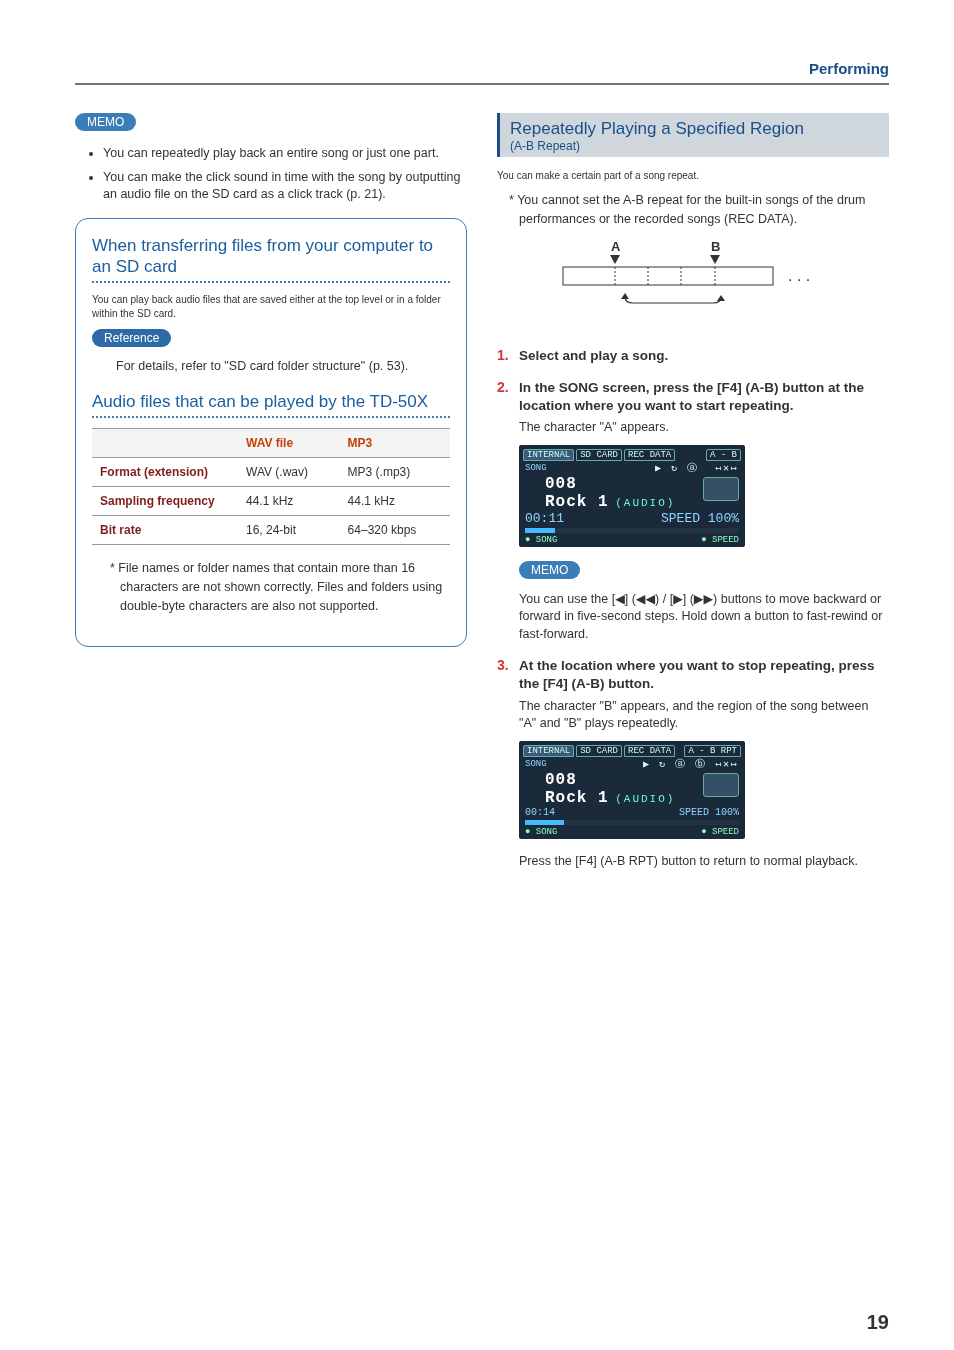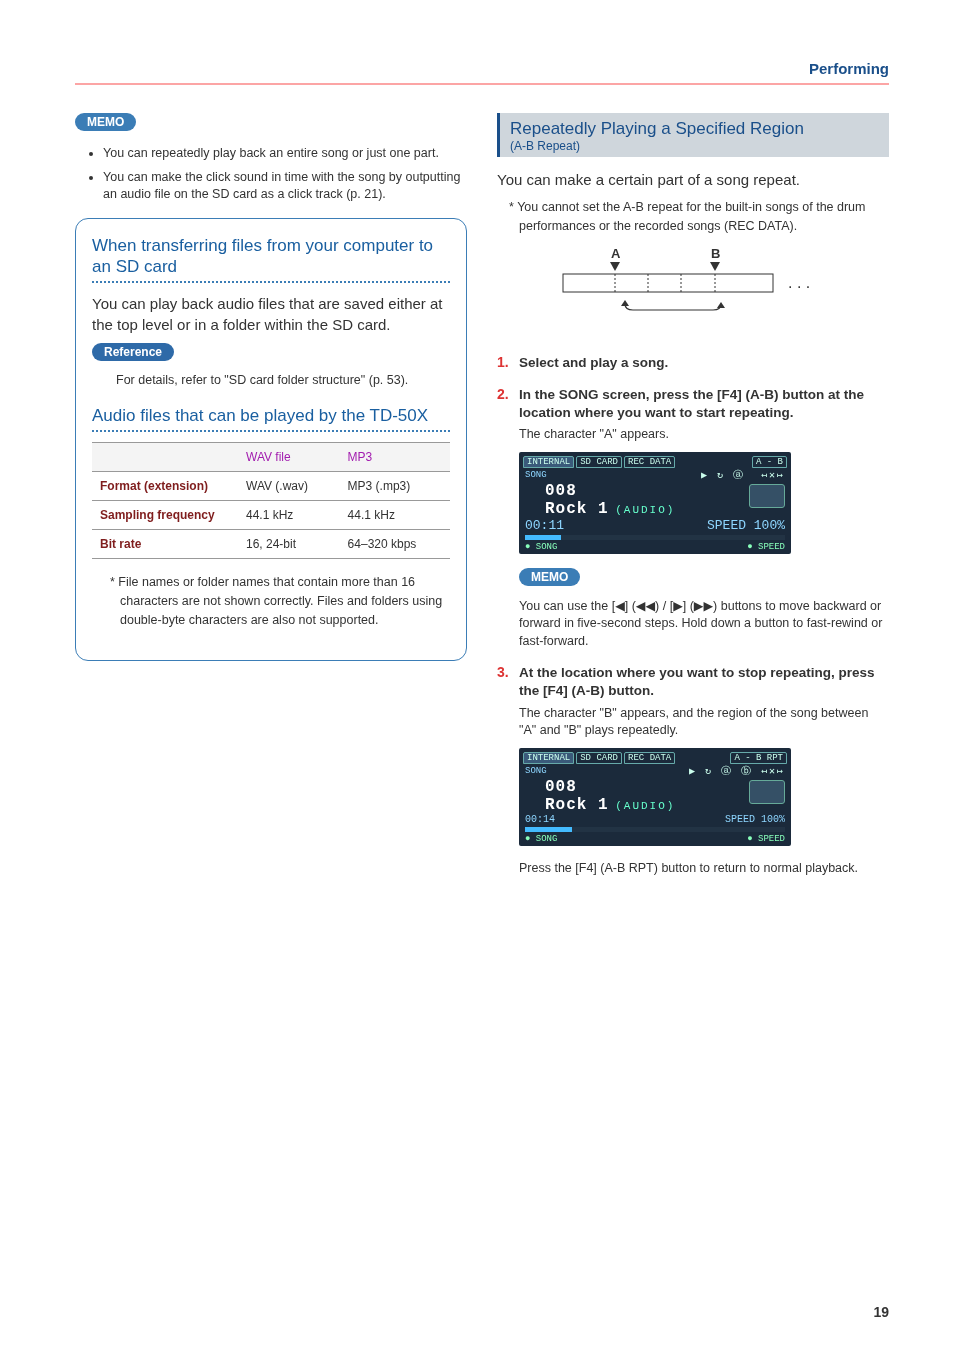--- a/index.html
+++ b/index.html
@@ -15,36 +15,36 @@
     padding: 60px 65px 40px 75px;
     box-sizing: border-box;
     height: 1350px;
     position: relative;
   }
   .header-right {
     text-align: right;
     color: #1a4f8a;
     font-weight: bold;
     font-size: 15px;
-    border-bottom: 2px solid #fca5a5;
+    border-bottom: 2px solid #737373;
     padding-bottom: 6px;
     margin-bottom: 28px;
   }
   .columns {
     display: flex;
     gap: 30px;
   }
   .col {
     flex: 1;
     min-width: 0;
   }
   .pill {
     display: inline-block;
     color: #fff;
-    font-weight: bold;
+    font-weight: normal;
     font-size: 12px;
     padding: 2px 12px;
     border-radius: 10px;
     margin-bottom: 8px;
   }
   .pill-memo { background: #3b7db6; }
   .pill-ref { background: #2e6aa8; }
   ul.bullets {
     list-style: disc;
     padding-left: 28px;
@@ -61,40 +61,40 @@
     font-size: 17px;
     font-weight: 400;
     margin: 0 0 4px 0;
     line-height: 1.25;
   }
   .dotted-rule {
     border: none;
     border-top: 2px dotted #3b7db6;
     margin: 2px 0 10px 0;
   }
-  .body-text { font-size: 15px; line-height: 1.4; margin: 6px 0 8px 0; }
+  .body-text { font-size: 10px; line-height: 1.4; margin: 6px 0 8px 0; }
   .star-list { list-style: none; padding-left: 12px; margin: 6px 0 10px 0; }
   .star-list li { font-size: 12.5px; line-height: 1.5; text-indent: -10px; padding-left: 10px; }
   .star-list li::before { content: "*  "; }
   .ref-text { font-size: 12.5px; margin: 4px 0 18px 24px; }
   table.spec {
     width: 100%;
     border-collapse: collapse;
     font-size: 12px;
     margin-top: 6px;
     margin-bottom: 14px;
   }
   table.spec th, table.spec td {
     border-bottom: 1px solid #999;
     text-align: left;
     padding: 7px 8px;
   }
   table.spec tr:first-child th { border-top: 1px solid #999; }
   table.spec .rowhead { color: #7f1d1d; font-weight: bold; width: 130px; }
-  table.spec thead th { font-weight: normal; color: #a21caf; background: #f4f4f4; }
+  table.spec thead th { font-weight: bold; color: #c2410c; background: #f4f4f4; }
   .section-bar {
     background: #cfd6dc;
     padding: 6px 10px 4px 10px;
     border-left: 3px solid #1a4f8a;
     margin-bottom: 12px;
   }
   .section-bar .title {
     color: #1a4f8a;
     font-size: 17px;
     margin: 0;
@@ -130,21 +130,21 @@
   .ab-diagram {
     margin: 10px auto 28px auto;
     display: block;
     width: 300px;
   }
   .screenshot {
     background: #1b2a3b;
     color: #8ed6ff;
     font-family: "Courier New", monospace;
     font-size: 11px;
-    width: 272px;
+    width: 226px;
     margin: 6px 0 14px 0;
     padding: 4px 0 2px 0;
     border-radius: 2px;
   }
   .screenshot .tabs {
     display: flex;
     font-size: 9px;
     color: #cfe;
     gap:2px;
     padding:0 4px;
@@ -154,24 +154,24 @@
   .screenshot .row { padding: 0 6px; display:flex; justify-content:space-between; align-items:center; }
   .screenshot .big { font-size:16px; color:#fff; font-weight:bold; letter-spacing:1px;margin-left:20px; }
   .screenshot .audio { color:#6fc; letter-spacing:2px; }
   .screenshot .bar { height:5px; background:#234; margin:2px 6px; position:relative; }
   .screenshot .bar .fill { position:absolute; left:0; top:0; height:100%; width:14%; background:#4bf; }
   .screenshot .foot { font-size:9px; color:#8fb; padding:0 6px; display:flex; justify-content:space-between; }
   .screenshot .icons { font-size:10px; color:#cfe; letter-spacing:2px; }
   .screenshot .thumb { width:34px; height:22px; background:#355066; border:1px solid #6a9; border-radius:3px; margin:2px 6px 0 0; float:right; }
   .page-num {
     position: absolute;
-    bottom: 30px;
+    bottom: 16px;
     right: 65px;
     font-weight: bold;
-    font-size: 14px;
+    font-size: 20px;
   }
 </style>
 </head>
 <body>
 
 <div class="page">
   <div class="header-right">Performing</div>
 
   <div class="columns">
 

